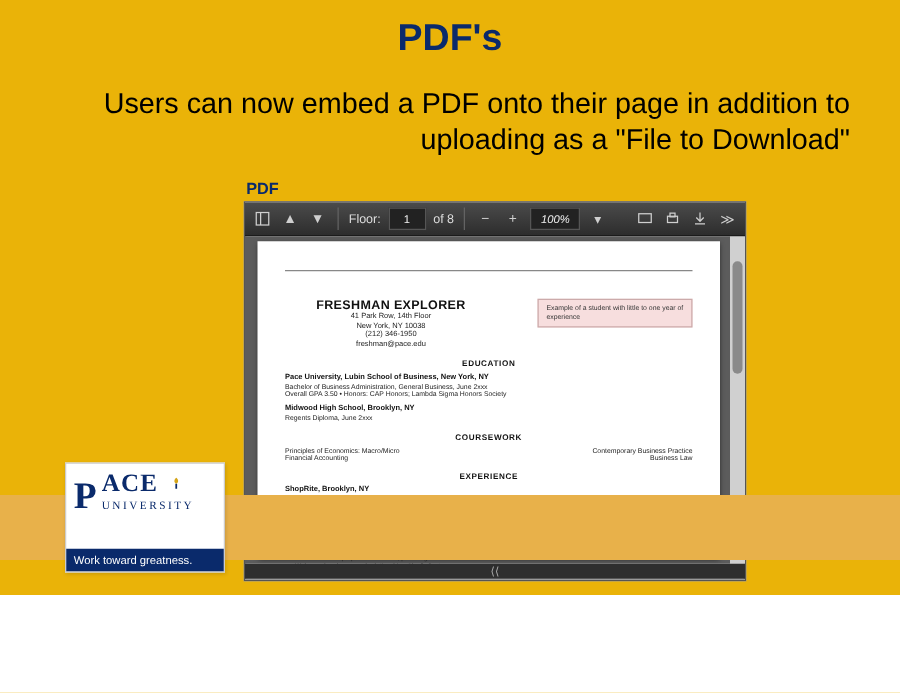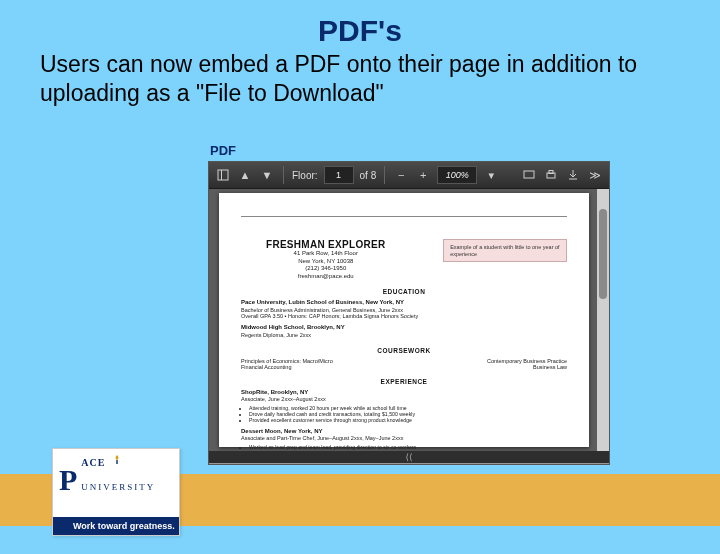--- a/index.html
+++ b/index.html
@@ -1,19 +1,19 @@
 <!DOCTYPE html>
 <html><head>
 <meta charset="utf-8">
 <style>
   html,body{margin:0;padding:0;width:720px;height:554px;font-family:Arial,Helvetica,sans-serif;background:#fff;overflow:hidden}
-  .slide{position:relative;width:720px;height:554px;background:#7dd3fc}
+  .slide{position:relative;width:720px;height:476px;background:#eab308}
   .title{width:100%;text-align:center;color:#0a2a6b;font-size:30px;font-weight:bold;padding-top:14px}
-  .subtitle{width:640px;margin:2px auto 0;text-align:left;color:#000;font-size:23px;line-height:1.25}
-  .viewer-wrap{position:absolute;left:208px;top:143px;width:400px}
+  .subtitle{width:640px;margin:20px auto 0;text-align:right;color:#000;font-size:23px;line-height:1.25}
+  .viewer-wrap{position:absolute;left:195px;top:143px;width:400px}
   .viewer-label{color:#0a2a6b;font-size:13px;font-weight:bold;margin:0 0 3px 2px}
   .viewer{width:400px;height:302px;background:#e9e9e9;border:1px solid #555;box-shadow:0 0 0 1px #999 inset}
   .toolbar{height:26px;background:linear-gradient(#4b4b4b,#2d2d2d);display:flex;align-items:center;color:#d7d7d7;font-size:10px;border-bottom:1px solid #1b1b1b}
   .tb-sec{display:flex;align-items:center;gap:6px;padding:0 6px}
   .sep{width:1px;height:18px;background:#636363;margin:0 2px}
   .tb-btn{width:16px;height:16px;display:flex;align-items:center;justify-content:center;color:#cfcfcf;font-size:11px}
   .tb-input{background:#222;border:1px solid #555;color:#eee;width:24px;height:14px;font-size:9px;text-align:center}
   .tb-text{color:#ddd}
   .flex-spacer{flex:1}
   .page-canvas{position:relative;height:262px;background:#5c5c5c;overflow:hidden}
@@ -34,24 +34,24 @@
   .plain-line{font-size:5.5px;color:#222;line-height:1.25}
   .mt3{margin-top:4px}
   .two-col{display:flex;justify-content:space-between;font-size:5.5px;color:#222}
   .bullets{font-size:5.2px;color:#222;padding-left:8px;margin:2px 0}
   .bullets li{margin:0;line-height:1.2}
   .footer-band{position:absolute;left:0;right:0;bottom:28px;height:52px;background:#e8b14a}
   .logo-card{position:absolute;left:52px;bottom:18px;width:128px;height:88px;background:#fff;border:1px solid #ccc;box-shadow:1px 1px 3px rgba(0,0,0,.15);padding:6px 6px 4px 6px;box-sizing:border-box}
   .logo-top{display:flex;align-items:flex-end;gap:4px}
   .logo-p{font-family:Georgia,'Times New Roman',serif;font-size:30px;font-weight:bold;color:#0a2a6b;line-height:.8}
   .logo-ace{display:flex;flex-direction:column;align-items:flex-start;gap:1px}
-  .ace-row{font-family:Georgia,serif;font-size:10px;font-weight:bold;color:#0a2a6b;letter-spacing:1px;line-height:.9}
+  .ace-row{font-family:Georgia,serif;font-size:20px;font-weight:bold;color:#0a2a6b;letter-spacing:1px;line-height:.9}
   .ace-icon{display:inline-block;width:10px;height:10px;margin-left:3px;vertical-align:1px}
-  .uni{font-family:Georgia,serif;font-size:9px;letter-spacing:2px;color:#0a2a6b;margin-top:14px}
-  .tagline-bar{position:absolute;left:0;right:0;bottom:0;height:18px;background:#0a2a6b;color:#fff;font-size:9px;font-weight:bold;display:flex;align-items:center;padding-left:20px}
+  .uni{font-family:Georgia,serif;font-size:9px;letter-spacing:2px;color:#0a2a6b;margin-top:2px}
+  .tagline-bar{position:absolute;left:0;right:0;bottom:0;height:18px;background:#0a2a6b;color:#fff;font-size:9px;font-weight:normal;display:flex;align-items:center;padding-left:6px}
 </style>
 </head>
 <body>
 <div class="slide">
 
   <div class="title">PDF's</div>
   <div class="subtitle">Users can now embed a PDF onto their page in addition to uploading as a "File to Download"</div>
 
   <div class="viewer-wrap">
     <div class="viewer-label">PDF</div>

